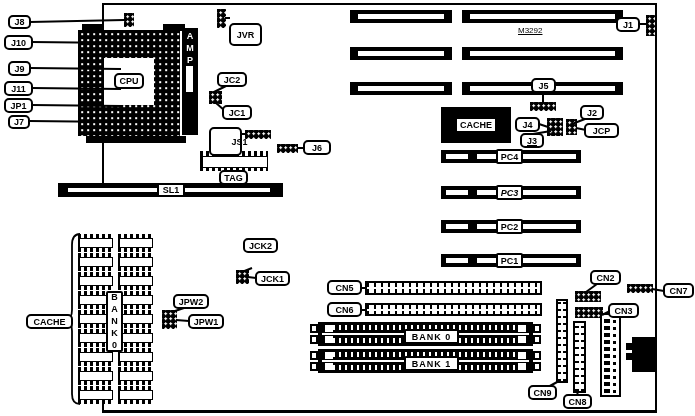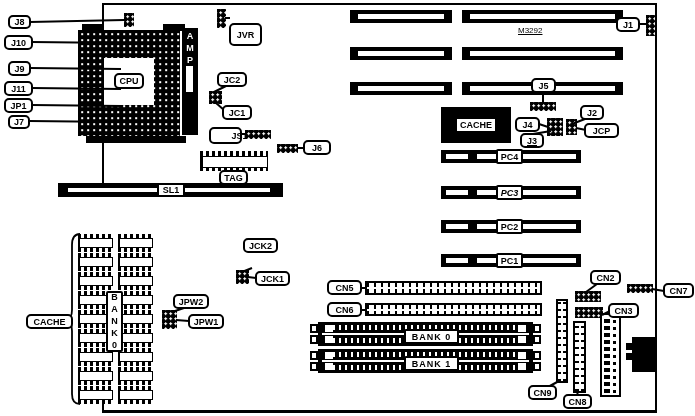--- a/index.html
+++ b/index.html
@@ -79,21 +79,21 @@
   <div class="vtext" style="position:absolute;left:185px;top:31px;color:#fff;font:bold 9px 'Liberation Sans',sans-serif;letter-spacing:2px;z-index:7;">AMP</div>
   <div class="stripe" style="left:186px;top:66px;width:7px;height:26px;z-index:7;"></div>
 
   <div class="dots" style="left:217px;top:9px;width:9px;height:19px;"></div>
   <div class="lbl" style="left:229px;top:23px;width:33px;height:23px;text-align:right;">JVR</div>
 
   <div class="dots" style="left:209px;top:91px;width:13px;height:13px;"></div>
   <div class="lbl" style="left:217px;top:72px;width:30px;height:15px;">JC2</div>
   <div class="lbl" style="left:222px;top:105px;width:30px;height:15px;">JC1</div>
 
-  <div class="lbl" style="left:209px;top:127px;width:33px;height:17px;padding-left:28px;">JS1</div>
+  <div class="lbl" style="left:209px;top:127px;width:33px;height:29px;padding-left:28px;">JS1</div>
   <div class="dots" style="left:245px;top:130px;width:26px;height:9px;"></div>
   <div class="dots" style="left:277px;top:144px;width:21px;height:9px;"></div>
   <div class="lbl" style="left:303px;top:140px;width:28px;height:15px;">J6</div>
 
   <div style="position:absolute;left:200px;top:151px;width:68px;height:20px;background:repeating-linear-gradient(90deg,#000 0 3px,#fff 3px 6px);z-index:10;"></div>
   <div style="position:absolute;left:202px;top:156px;width:64px;height:10px;background:#fff;border:1px solid #000;z-index:11;"></div>
   <div class="lbl" style="left:219px;top:170px;width:29px;height:15px;">TAG</div>
 
   <div class="slot" style="left:350px;top:10px;width:102px;height:13px;">
       <div class="stripe" style="left:8px;top:4px;width:86px;height:5px;"></div>

